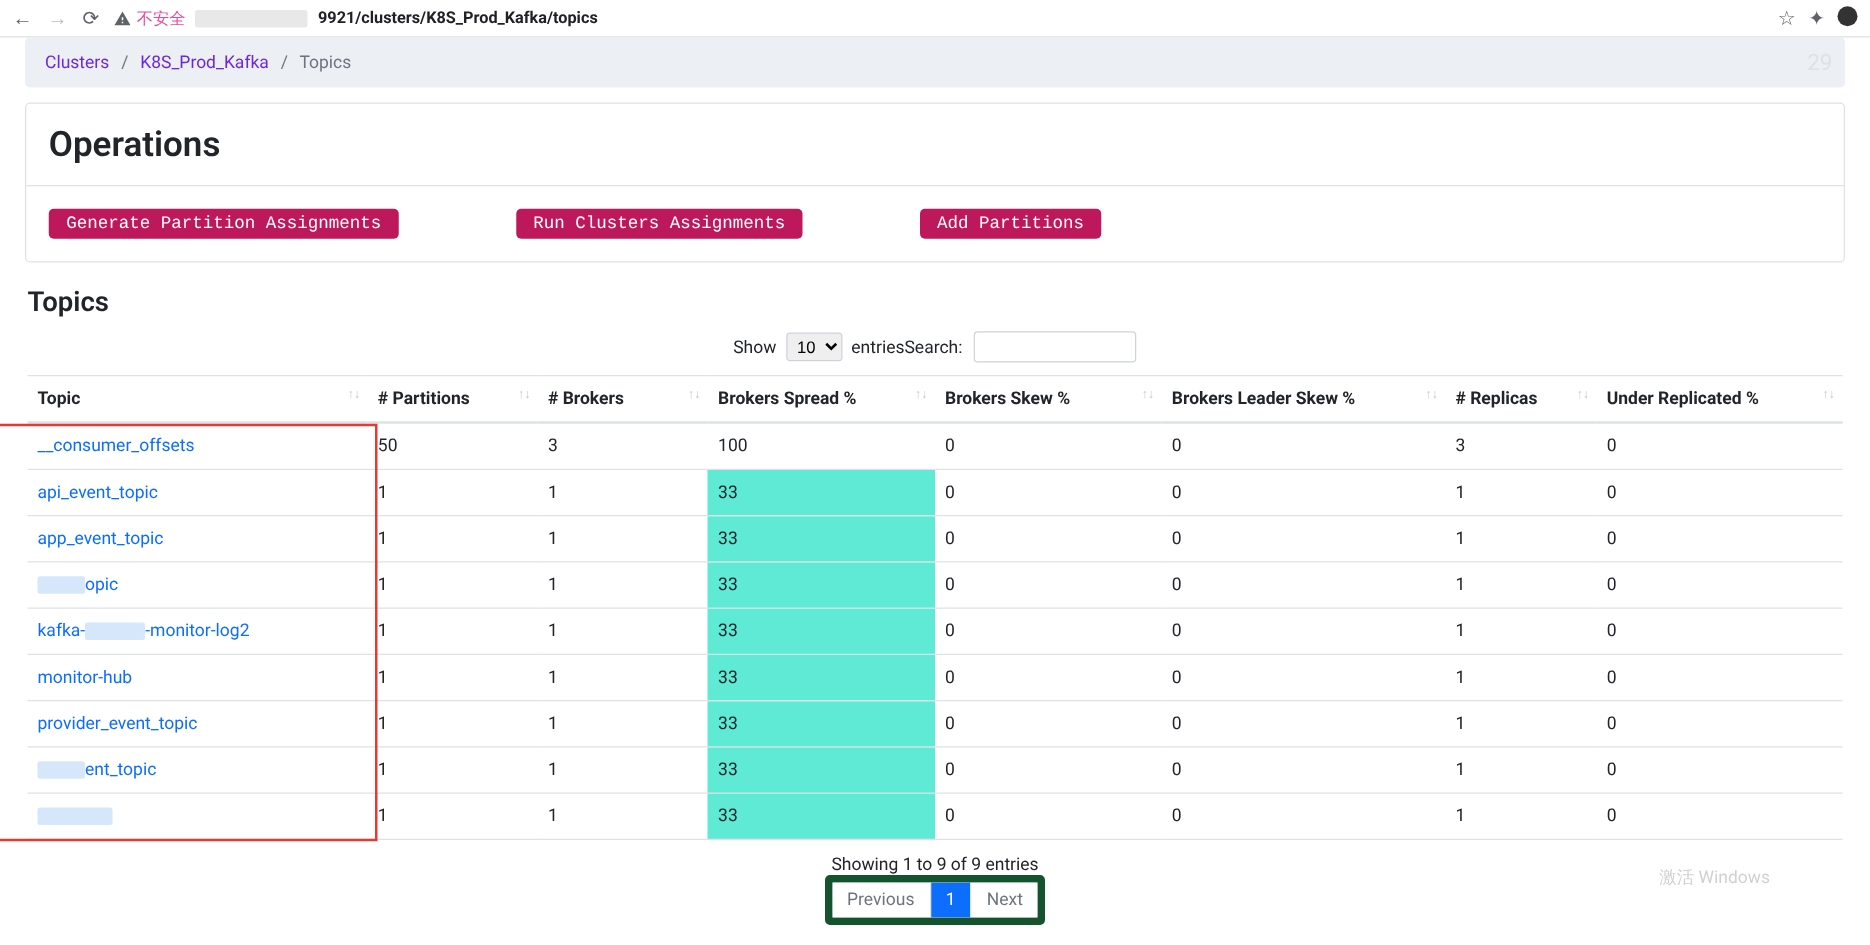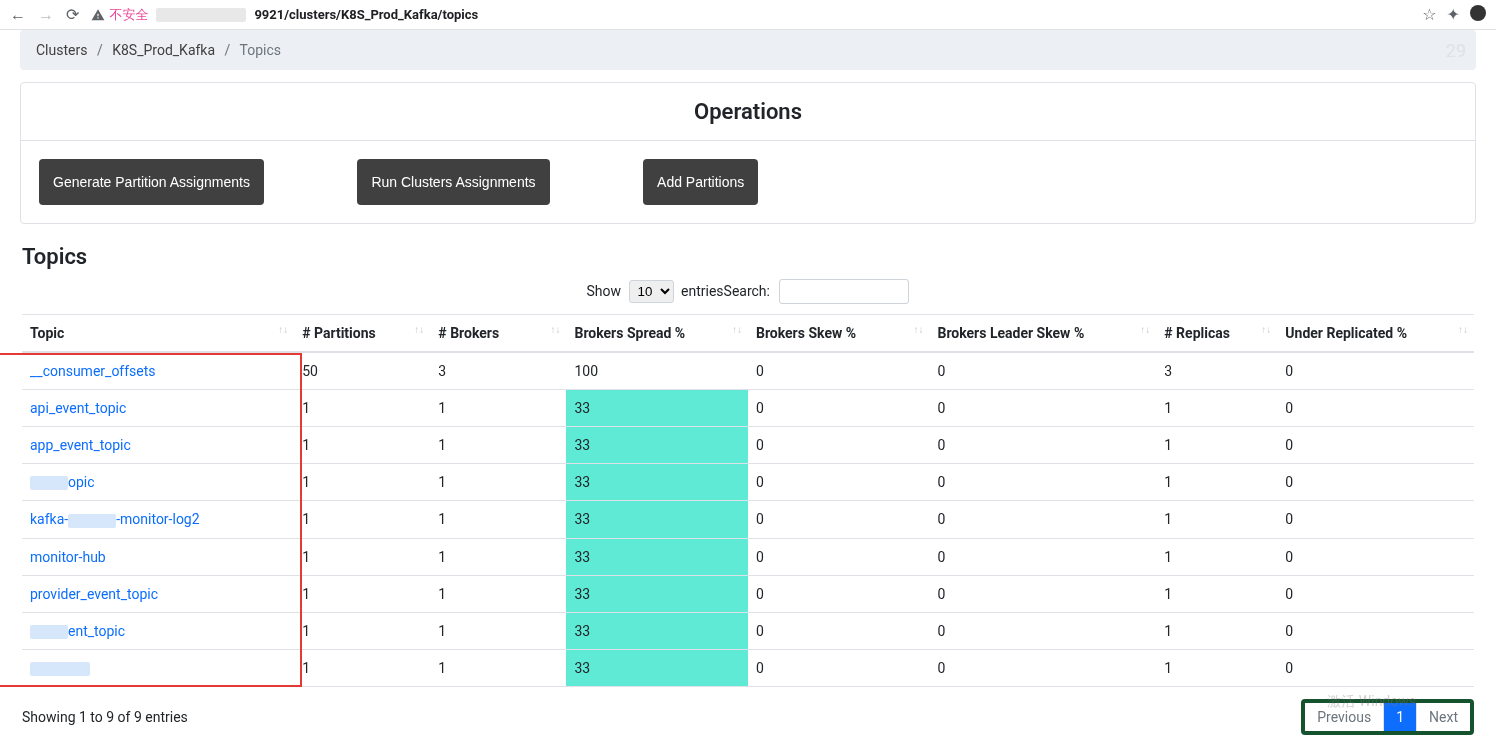--- a/index.html
+++ b/index.html
@@ -48,46 +48,47 @@
     .ext-icons { display: flex; gap: 10px; color: #5f6368; font-size: 16px; }
     
     .page-wrapper { padding: 0 20px 20px 20px; }
     .breadcrumb-bar {
       background: #eceff3;
       padding: 12px 16px;
       border-radius: 4px;
       margin-bottom: 12px;
       margin-top: 0;
     }
-    .breadcrumb-bar a { color: #404040; text-decoration: none; }
+    .breadcrumb-bar a { color: #6d28d9; text-decoration: none; }
     .breadcrumb-bar .sep { color: #6c757d; padding: 0 6px; }
     .breadcrumb-bar .current { color: #6c757d; }
     .faded-count { position: absolute; right: 30px; top: 40px; color: #dee2e6; font-size: 18px; }
     
     .card {
       border: 1px solid #dee2e6;
       border-radius: 4px;
       margin-bottom: 20px;
     }
     .card-header {
       padding: 16px 18px;
       border-bottom: 1px solid #dee2e6;
     }
-    .card-header h3 { font-size: 22px; font-weight: 600; text-align: center; }
+    .card-header h3 { font-size: 28px; font-weight: 600; }
     .card-body { padding: 18px; }
     .btn {
       display: inline-block;
-      background: #404040;
+      background: #be185d;
       color: #fff;
       border: none;
-      padding: 15px 14px;
+      padding: 4px 14px;
       border-radius: 4px;
       font-size: 14px;
       cursor: pointer;
       margin-right: 90px;
+      font-family: Liberation Mono, monospace;
     }
     .btn:last-child { margin-right: 0; }
     
     .topics-section { padding: 0 2px; }
     .topics-heading { font-size: 22px; font-weight: 600; margin-bottom: 10px; }
     .table-controls {
       display: flex;
       justify-content: center;
       align-items: center;
       margin-bottom: 10px;
@@ -141,24 +142,25 @@
       border: 2px solid #e53935;
       pointer-events: none;
     }
     
     .table-footer {
       display: flex;
       justify-content: space-between;
       align-items: center;
       margin-top: 12px;
       font-size: 14px;
+      flex-direction: column;
     }
     .pagination {
       display: flex;
-      border: 4px solid #14532d;
+      border: 6px solid #14532d;
       border-radius: 4px;
       overflow: hidden;
     }
     .pagination .page-btn {
       padding: 6px 12px;
       border-right: 1px solid #dee2e6;
       color: #0d6efd;
       cursor: pointer;
       background: #fff;
     }

